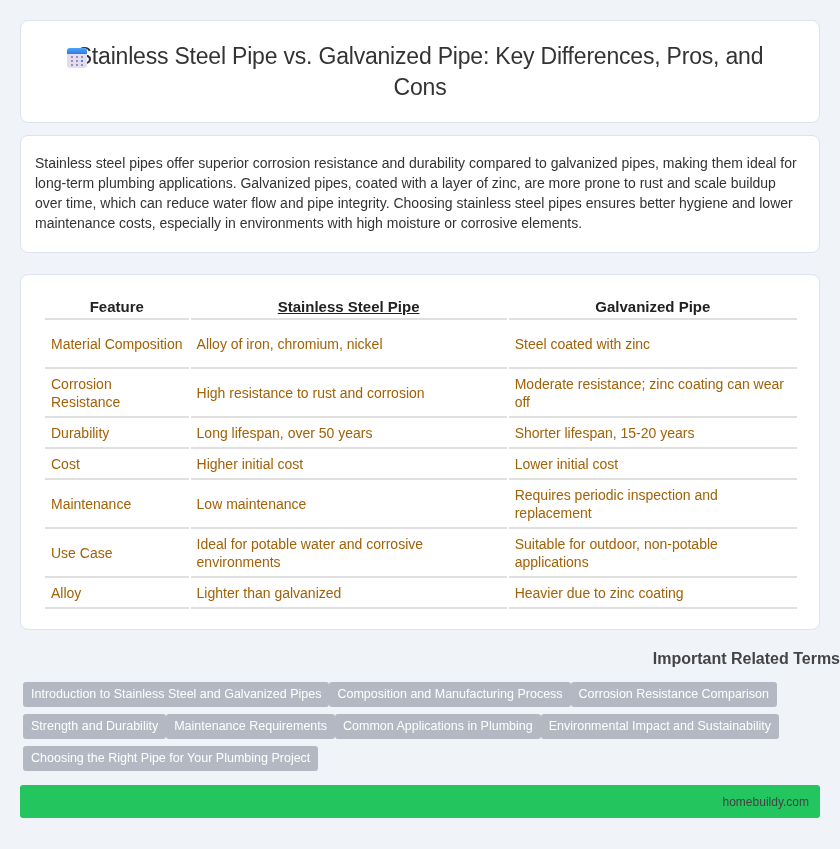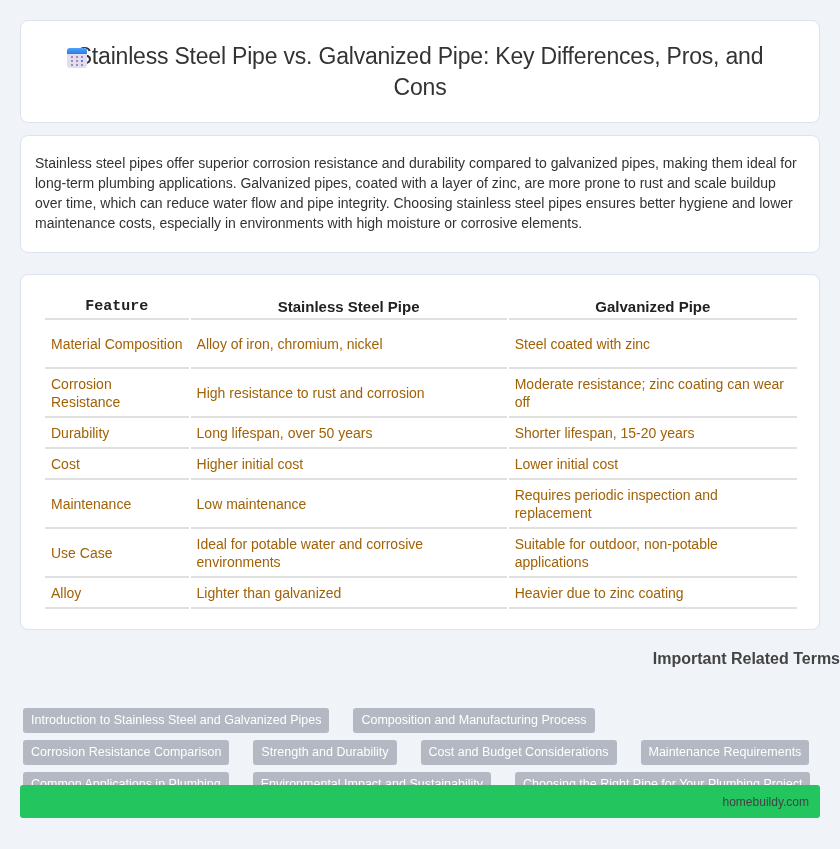--- a/index.html
+++ b/index.html
@@ -51,30 +51,30 @@
       padding-bottom: 3px;
       border-bottom: 2px solid #e0e0e0;
     }
     td {
       padding: 4px 6px; line-height: 18px; color: #a16207;
       border-bottom: 2px solid #e0e0e0;
       vertical-align: middle;
     }
     tr.two td { height: 49px; }
     tr.one td { height: 31px; }
-    .col1 { width: 144px; font-family: Liberation Mono, monospace; }
-    .col2 { width: 318px; }
+    .col1 { width: 144px; }
+    .col2 { width: 318px; text-decoration: underline; }
     .col3 { width: 290px; }
     .related-title {
       position: absolute; top: 650px; left: 0; width: 840px;
       text-align: right; font-size: 16px; color: #444;
     }
     .tags {
       position: absolute; left: 23px; top: 682px; width: 790px;
-      display: flex; flex-wrap: wrap; gap: 7px 24px; margin-top: 26px;
+      display: flex; flex-wrap: wrap; gap: 7px 0;
     }
     .tag {
       background: #b3b8c2; color: #ffffff;
       font-size: 12.5px; line-height: 25px; height: 25px;
       padding: 0 8px; border-radius: 3px;
       white-space: nowrap;
     }
     .footer {
       position: absolute; left: 20px; top: 785px; width: 800px; height: 33px;
       background: #22c55e; border-radius: 3px;
@@ -166,21 +166,20 @@
   </table>
 </div>
 
 <h2 class="related-title">Important Related Terms</h2>
 
 <div class="tags">
   <a class="tag">Introduction to Stainless Steel and Galvanized Pipes</a>
   <a class="tag">Composition and Manufacturing Process</a>
   <a class="tag">Corrosion Resistance Comparison</a>
   <a class="tag">Strength and Durability</a>
-  <a class="tag">Cost and Budget Considerations</a>
   <a class="tag">Maintenance Requirements</a>
   <a class="tag">Common Applications in Plumbing</a>
   <a class="tag">Environmental Impact and Sustainability</a>
   <a class="tag">Choosing the Right Pipe for Your Plumbing Project</a>
 </div>
 
 <div class="footer">
   <span>homebuildy.com</span>
 </div>
 

